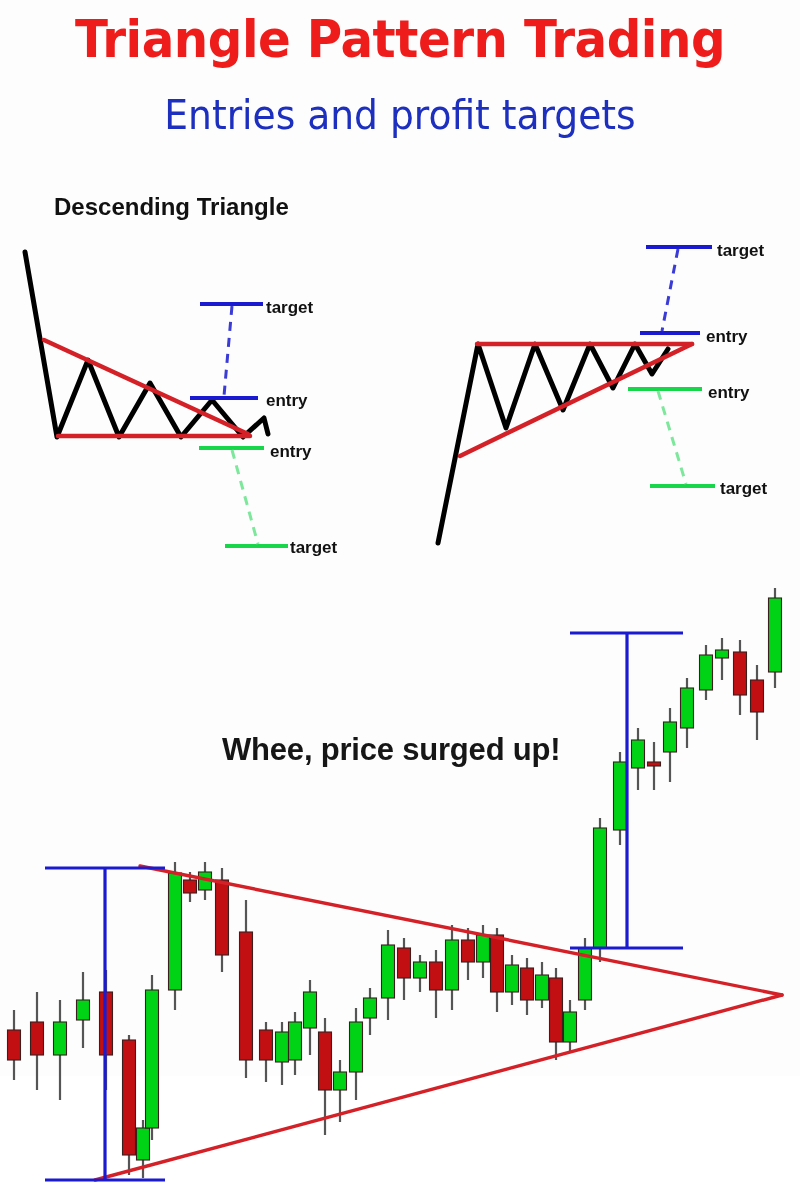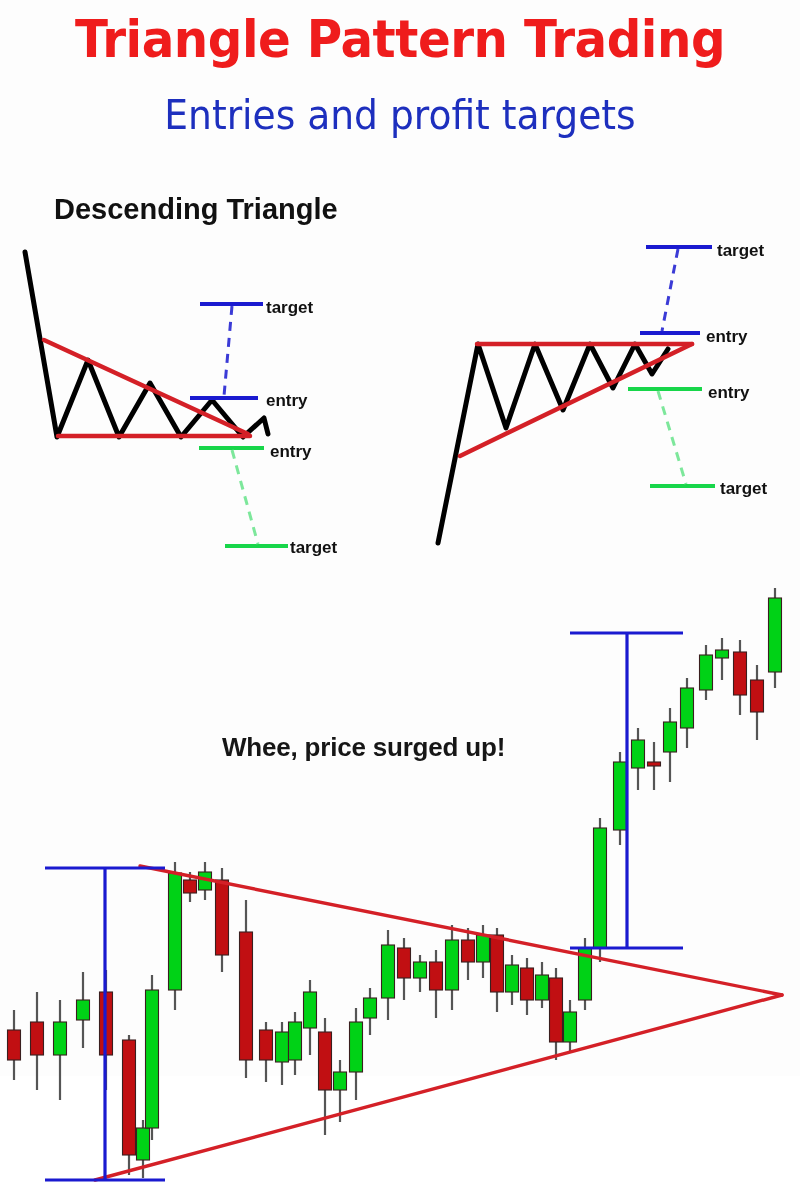--- a/index.html
+++ b/index.html
@@ -47,21 +47,21 @@
     font-size: 40px;
     line-height: 50px;
     color: #1d2fbe;
     white-space: nowrap;
     transform: scaleX(0.94);
   }
   .diagram-title {
     position: absolute;
     font-family: "Liberation Sans", sans-serif;
     font-weight: bold;
-    font-size: 29px;
+    font-size: 24px;
     color: #111111;
     white-space: nowrap;
   }
   #desc-title { top: 193px; left: 54px; }
   #asc-title  { top: 182px; left: 447px; }
 
   .svg-layer {
     position: absolute;
     left: 0;
     top: 0;
@@ -73,21 +73,21 @@
     font-weight: bold;
     font-size: 17px;
     fill: #111111;
   }
   .surge-label {
     position: absolute;
     top: 732px;
     left: 222px;
     font-family: "Liberation Sans", sans-serif;
     font-weight: bold;
-    font-size: 26px;
+    font-size: 31px;
     color: #161616;
     white-space: nowrap;
     letter-spacing: -0.2px;
   }
 </style>
 </head>
 <body>
 
 <div id="page">
 

